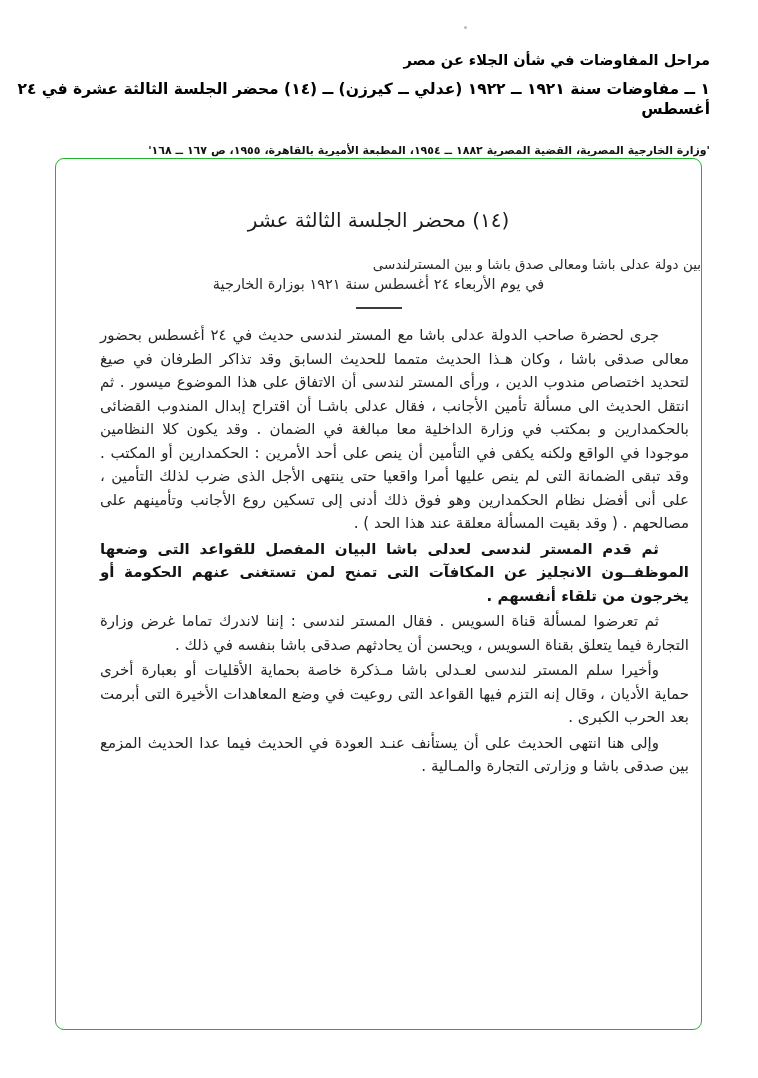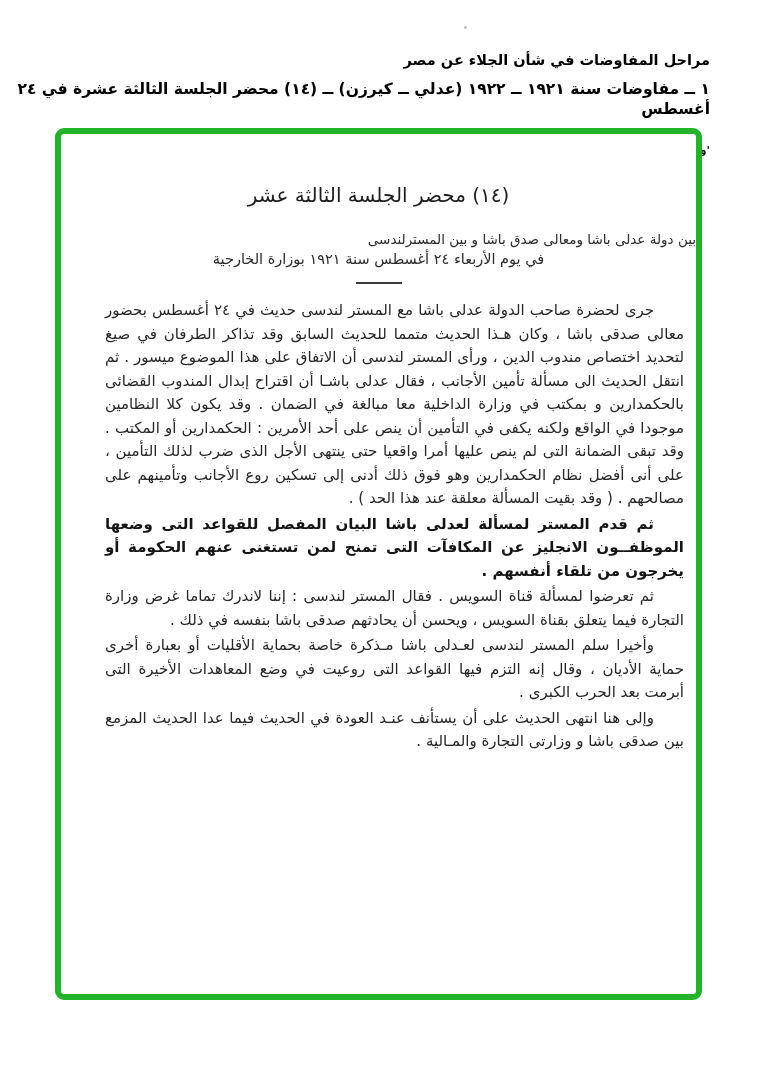--- a/index.html
+++ b/index.html
@@ -28,23 +28,23 @@
     position: absolute; top: 51px; left: 12px; width: 698px;
     direction: rtl; text-align: right;
     color: #000; font-weight: bold;
   }
   .hdr-line1 { font-size: 14.5px; line-height: 18px; margin-bottom: 10px; letter-spacing: 0.2px; }
   .hdr-line2 { font-size: 15.5px; line-height: 20px; margin-bottom: 24px; }
   .hdr-line3 { font-size: 11px;  line-height: 15px; color: #111; }
 
   
   .frame {
-    position: absolute; left: 55px; top: 128px;
+    position: absolute; left: 55px; top: 158px;
     width: 647px; height: 872px;
-    border: 6px solid #000000;
+    border: 1px solid #000000;
     border-radius: 9px;
     background: #ffffff;
   }
 
   .doc-title {
     margin-top: 47px;
     direction: rtl; text-align: center;
     font-size: 20px; line-height: 28px;
     color: #1d1d1d;
   }
@@ -91,20 +91,20 @@
   </header>
 
   <section class="frame" style="border-color: rgb(34, 179, 43);">
     <div class="doc-title">(١٤) محضر الجلسة الثالثة عشر</div>
     <div class="doc-sub1">بين دولة عدلى باشا ومعالى صدق باشا و بين المسترلندسى</div>
     <div class="doc-sub2">في يوم الأربعاء ٢٤ أغسطس سنة ١٩٢١ بوزارة الخارجية</div>
     <div class="doc-divider"></div>
 
     <div class="doc-body">
       <p class="para">جرى لحضرة صاحب الدولة عدلى باشا مع المستر لندسى حديث في ٢٤ أغسطس بحضور معالى صدقى باشا ، وكان هـذا الحديث متمما للحديث السابق وقد تذاكر الطرفان في صيغ لتحديد اختصاص مندوب الدين ، ورأى المستر لندسى أن الاتفاق على هذا الموضوع ميسور . ثم انتقل الحديث الى مسألة تأمين الأجانب ، فقال عدلى باشـا أن اقتراح إبدال المندوب القضائى بالحكمدارين و بمكتب في وزارة الداخلية معا مبالغة في الضمان . وقد يكون كلا النظامين موجودا في الواقع ولكنه يكفى في التأمين أن ينص على أحد الأمرين : الحكمدارين أو المكتب . وقد تبقى الضمانة التى لم ينص عليها أمرا واقعيا حتى ينتهى الأجل الذى ضرب لذلك التأمين ، على أنى أفضل نظام الحكمدارين وهو فوق ذلك أدنى إلى تسكين روع الأجانب وتأمينهم على مصالحهم . ( وقد بقيت المسألة معلقة عند هذا الحد ) .</p>
-      <p class="para bold">ثم قدم المستر لمسألة لعدلى باشا البيان المفصل للقواعد التى وضعها الموظفــون الانجليز عن المكافآت التى تمنح لمن تستغنى عنهم الحكومة أو يخرجون من تلقاء أنفسهم .</p>
+      <p class="para bold">ثم قدم المستر لندسى لعدلى باشا البيان المفصل للقواعد التى وضعها الموظفــون الانجليز عن المكافآت التى تمنح لمن تستغنى عنهم الحكومة أو يخرجون من تلقاء أنفسهم .</p>
       <p class="para">ثم تعرضوا لمسألة قناة السويس . فقال المستر لندسى : إننا لاندرك تماما غرض وزارة التجارة فيما يتعلق بقناة السويس ، ويحسن أن يحادثهم صدقى باشا بنفسه في ذلك .</p>
       <p class="para">وأخيرا سلم المستر لندسى لعـدلى باشا مـذكرة خاصة بحماية الأقليات أو بعبارة أخرى حماية الأديان ، وقال إنه التزم فيها القواعد التى روعيت في وضع المعاهدات الأخيرة التى أبرمت بعد الحرب الكبرى .</p>
       <p class="para">وإلى هنا انتهى الحديث على أن يستأنف عنـد العودة في الحديث فيما عدا الحديث المزمع بين صدقى باشا و وزارتى التجارة والمـالية .</p>
     </div>
   </section>
 
 </div>
 
 </body></html>

